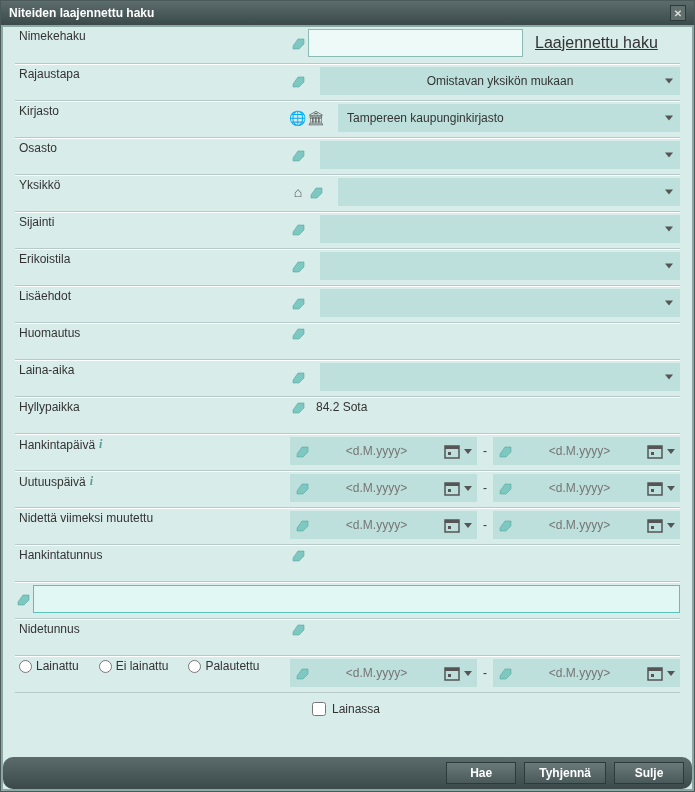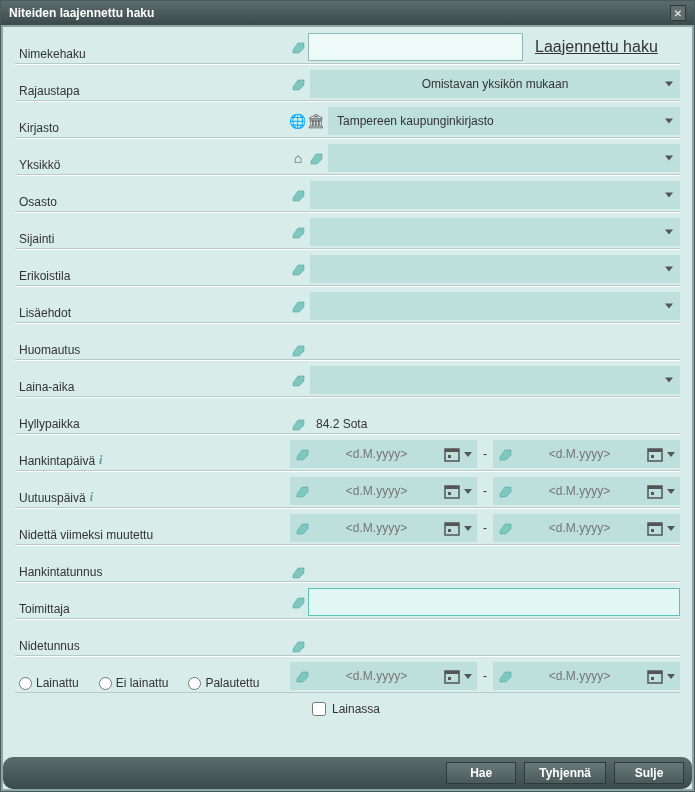--- a/index.html
+++ b/index.html
@@ -2,32 +2,32 @@
 <html><head>
 <meta charset="utf-8">
 <style>
 * { box-sizing: border-box; margin: 0; padding: 0; font-family: Arial, sans-serif; }
 body { background: #4a5a5a; padding: 0; width: 695px; height: 792px; overflow: hidden; }
 .dialog { background: #d8ecea; border: 1px solid #4a5a5a; width: 695px; height: 792px; display: flex; flex-direction: column; }
 .titlebar { background: linear-gradient(#5c6c6c, #3a4a4a); color: #fff; padding: 4px 8px; font-size: 12px; font-weight: bold; display: flex; justify-content: space-between; align-items: center; }
 .titlebar .close { cursor: pointer; background: #616f6f; border: 1px solid #2c3a3a; width: 16px; height: 16px; display: flex; align-items: center; justify-content: center; font-size: 10px; color: #ddd; }
 .content { flex: 1; background: #d8ecea; padding: 0; display: flex; flex-direction: column; border: 2px solid #8ba8a5; margin: 0; }
 .form-area { flex: 1; padding: 0 12px 0 12px; background: #d8ecea; overflow: hidden; }
-.row { display: flex; align-items: flex-end; min-height: 37px; border-top: 1px solid #fff; border-bottom: 1px solid #b6cbc9; padding: 2px 0; }
+.row { display: flex; align-items: flex-start; min-height: 37px; border-top: 1px solid #fff; border-bottom: 1px solid #b6cbc9; padding: 2px 0; }
 .row:first-child { border-top: none; }
 .label { width: 275px; font-size: 12px; color: #333; padding-left: 4px; display: flex; align-items: center; gap: 4px; }
 .label .info { font-style: italic; font-weight: bold; color: #5a9c96; font-family: Georgia, serif; }
 .field { flex: 1; display: flex; align-items: center; gap: 2px; }
 .icon-eraser { width: 16px; height: 14px; display: inline-block; position: relative; }
 .icon-eraser svg { width: 16px; height: 14px; }
 .icon-globe, .icon-building, .icon-home { width: 16px; height: 16px; display: inline-flex; align-items: center; justify-content: center; font-size: 14px; color: #555; }
 .text-input { border: 1px solid #8cbab4; background: #eefaf8; height: 28px; padding: 0 6px; font-size: 12px; color: #333; }
 .text-input.wide { width: 215px; }
 .dropdown { flex: 1; background: #bee0dc; border: 1px solid #bee0dc; height: 28px; display: flex; align-items: center; padding: 0 8px; font-size: 12px; color: #333; position: relative; cursor: pointer; }
-.dropdown.full { margin-left: 2px; }
+.dropdown.full { margin-left: 12px; }
 .dropdown-arrow { position: absolute; right: 6px; top: 50%; transform: translateY(-50%); width: 0; height: 0; border-left: 4px solid transparent; border-right: 4px solid transparent; border-top: 5px solid #555; }
 .link-label { font-size: 16px; color: #333; text-decoration: underline; cursor: pointer; margin-left: 10px; white-space: nowrap; }
 .static-text { font-size: 12px; color: #333; padding-left: 8px; }
 .date-group { display: flex; align-items: center; gap: 2px; flex: 1; }
 .date-pair { display: flex; align-items: center; gap: 2px; flex: 1; background: #bee0dc; height: 28px; padding: 0 4px; }
 .date-input { border: none; background: transparent; text-align: center; font-size: 12px; color: #999; flex: 1; width: 60px; }
 .cal-icon { width: 18px; height: 18px; display: inline-flex; align-items: center; justify-content: center; color: #555; cursor: pointer; }
 .cal-icon svg { width: 16px; height: 16px; }
 .mini-arrow { width: 10px; display: inline-flex; align-items: center; justify-content: center; cursor: pointer; }
 .mini-arrow::after { content: ''; width: 0; height: 0; border-left: 4px solid transparent; border-right: 4px solid transparent; border-top: 5px solid #555; }
@@ -83,41 +83,41 @@
           <span class="icon-globe">🌐</span>
           <span class="icon-building">🏛</span>
           <div class="dropdown full">
             <span>Tampereen kaupunginkirjasto</span>
             <span class="dropdown-arrow"></span>
           </div>
         </div>
       </div>
 
       <div class="row">
+        <div class="label">Osasto</div>
+        <div class="field">
+          <span class="icon-eraser"><svg viewBox="0 0 16 14">
+                <polygon points="3,10 8,3 14,3 14,8 9,13 3,13" fill="#7dc8c0" stroke="#4a9c94" stroke-width="0.5"></polygon>
+              </svg></span>
+          <div class="dropdown full">
+              <span class="dropdown-arrow"></span>
+            </div>
+        </div>
+      </div>
+
+      <div class="row">
         <div class="label">Yksikkö</div>
         <div class="field">
           <span class="icon-home">⌂</span>
           <span class="icon-eraser"><svg viewBox="0 0 16 14">
                 <polygon points="3,10 8,3 14,3 14,8 9,13 3,13" fill="#7dc8c0" stroke="#4a9c94" stroke-width="0.5"></polygon>
               </svg></span>
           <div class="dropdown full">
             <span class="dropdown-arrow"></span>
           </div>
-        </div>
-      </div>
-
-      <div class="row">
-        <div class="label">Osasto</div>
-        <div class="field">
-          <span class="icon-eraser"><svg viewBox="0 0 16 14">
-                <polygon points="3,10 8,3 14,3 14,8 9,13 3,13" fill="#7dc8c0" stroke="#4a9c94" stroke-width="0.5"></polygon>
-              </svg></span>
-          <div class="dropdown full">
-              <span class="dropdown-arrow"></span>
-            </div>
         </div>
       </div>
 
       <div class="row">
         <div class="label">Sijainti</div>
         <div class="field">
           <span class="icon-eraser"><svg viewBox="0 0 16 14">
                 <polygon points="3,10 8,3 14,3 14,8 9,13 3,13" fill="#7dc8c0" stroke="#4a9c94" stroke-width="0.5"></polygon>
               </svg></span>
           <div class="dropdown full">
@@ -295,21 +295,20 @@
       <div class="row">
         <div class="label">Hankintatunnus</div>
         <div class="field">
           <span class="icon-eraser"><svg viewBox="0 0 16 14">
                 <polygon points="3,10 8,3 14,3 14,8 9,13 3,13" fill="#7dc8c0" stroke="#4a9c94" stroke-width="0.5"></polygon>
               </svg></span>
         </div>
       </div>
 
       <div class="row">
-        <div class="label">Toimittaja</div>
         <div class="field">
           <span class="icon-eraser"><svg viewBox="0 0 16 14">
                 <polygon points="3,10 8,3 14,3 14,8 9,13 3,13" fill="#7dc8c0" stroke="#4a9c94" stroke-width="0.5"></polygon>
               </svg></span>
           <input type="text" class="supplier-input" style="">
         </div>
       </div>
 
       <div class="row">
         <div class="label">Nidetunnus</div>

